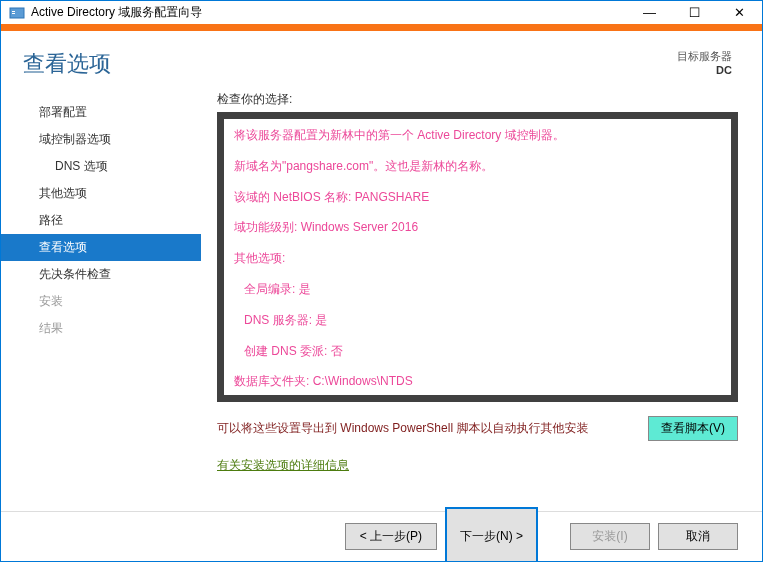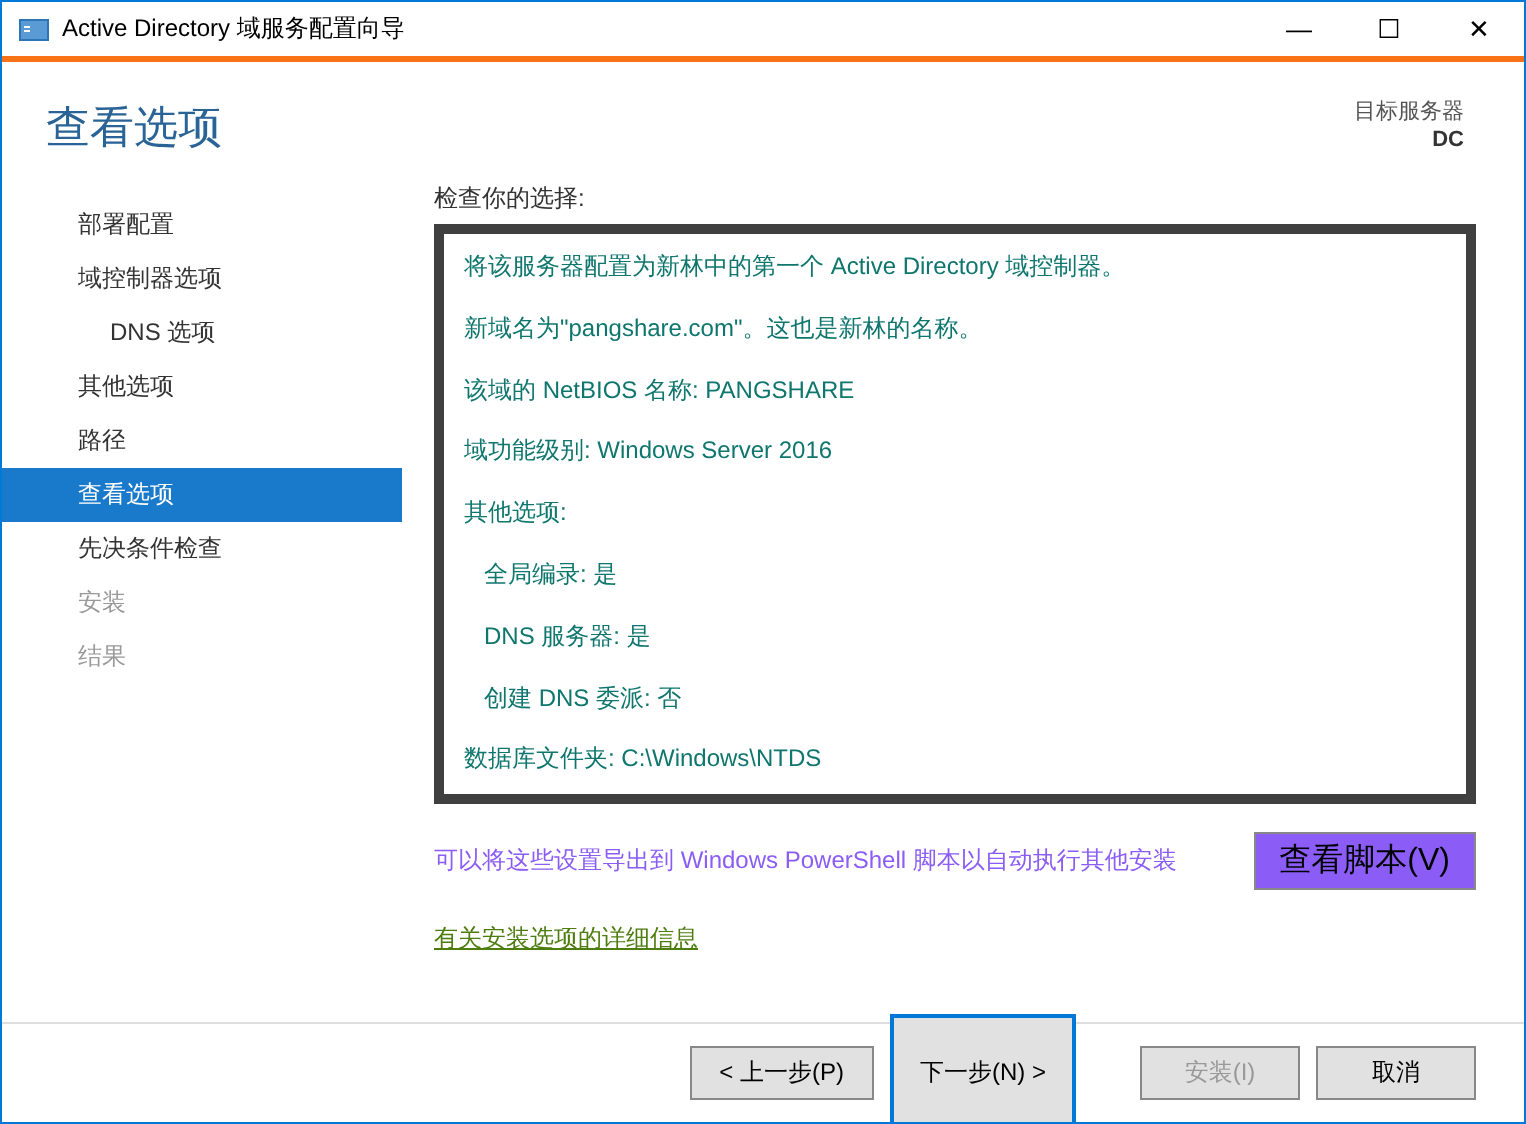--- a/index.html
+++ b/index.html
@@ -1,47 +1,47 @@
 <!DOCTYPE html>
 <html><head>
   <meta charset="utf-8">
   <style>
     * { margin: 0; padding: 0; box-sizing: border-box; font-family: "Microsoft YaHei", "Segoe UI", sans-serif; }
     body { width: 763px; height: 562px; background: #fff; border: 1px solid #0078d7; position: relative; }
     
-    .titlebar { height: 30px; display: flex; align-items: center; padding: 0 0 0 8px; border-bottom: 3px solid #f97316; }
+    .titlebar { height: 30px; display: flex; align-items: center; padding: 0 0 0 8px; border-bottom: 7px solid #f97316; }
     .titlebar-icon { width: 16px; height: 16px; margin-right: 6px; }
     .titlebar-text { font-size: 12px; color: #000; flex: 1; }
     .winbtns { display: flex; height: 100%; }
     .winbtn { width: 45px; display: flex; align-items: center; justify-content: center; font-size: 13px; color: #000; }
     
     .header-row { display: flex; padding: 18px 30px 10px 22px; align-items: flex-start; }
     .page-title { font-size: 22px; color: #2a6496; font-weight: normal; flex: 1; }
     .target-server { text-align: right; font-size: 11px; color: #555; line-height: 1.3; }
     .target-server .name { font-weight: bold; color: #333; }
     
     .main { display: flex; height: 420px; }
     .sidebar { width: 200px; padding: 10px 0 0 0; }
     .sidebar-item { padding: 5px 0 5px 38px; font-size: 12px; color: #999; cursor: default; }
     .sidebar-item.enabled { color: #333; }
     .sidebar-item.active { background: #1979ca; color: #fff; }
     .sidebar-item.sub { padding-left: 54px; }
     
     .content { flex: 1; padding: 2px 24px 0 16px; display: flex; flex-direction: column; }
     .review-label { font-size: 12px; color: #333; margin-bottom: 4px; }
-    .review-box { border: 5px solid #404040; height: 290px; overflow-y: auto; padding: 8px 10px; font-size: 12px; color: #0f766e; line-height: 1.4; }
+    .review-box { border: 7px solid #404040; height: 290px; overflow-y: auto; padding: 8px 10px; font-size: 12px; color: #ec4899; line-height: 1.4; }
     .review-box p { margin-bottom: 14px; }
     .review-box p.sub { padding-left: 10px; }
     .review-box::-webkit-scrollbar { width: 16px; }
     .review-box::-webkit-scrollbar-track { background: #f0f0f0; }
     .review-box::-webkit-scrollbar-thumb { background: #c1c1c1; border: 1px solid #a0a0a0; }
     
     .export-row { display: flex; align-items: center; margin-top: 14px; }
-    .export-text { font-size: 12px; color: #8b5cf6; flex: 1; }
-    .view-script-btn { padding: 3px 12px; font-size: 16px; background: #8b5cf6; border: 1px solid #888; }
+    .export-text { font-size: 12px; color: #7f1d1d; flex: 1; }
+    .view-script-btn { padding: 3px 12px; font-size: 12px; background: #5eead4; border: 1px solid #888; }
     
     .more-link { font-size: 12px; color: #4d7c0f; margin-top: 16px; display: inline-block; }
     
     .footer { position: absolute; bottom: 0; left: 0; right: 0; height: 50px; border-top: 1px solid #ddd; display: flex; align-items: center; justify-content: flex-end; padding: 0 24px; gap: 8px; }
     .footer button { padding: 4px 14px; font-size: 12px; background: #e1e1e1; border: 1px solid #888; min-width: 80px; }
     .footer button.emph { border: 2px solid #0078d7; padding: 19px 13px; }
     .footer button:disabled { color: #999; }
     .footer .spacer { width: 16px; }
   </style>
 </head>

